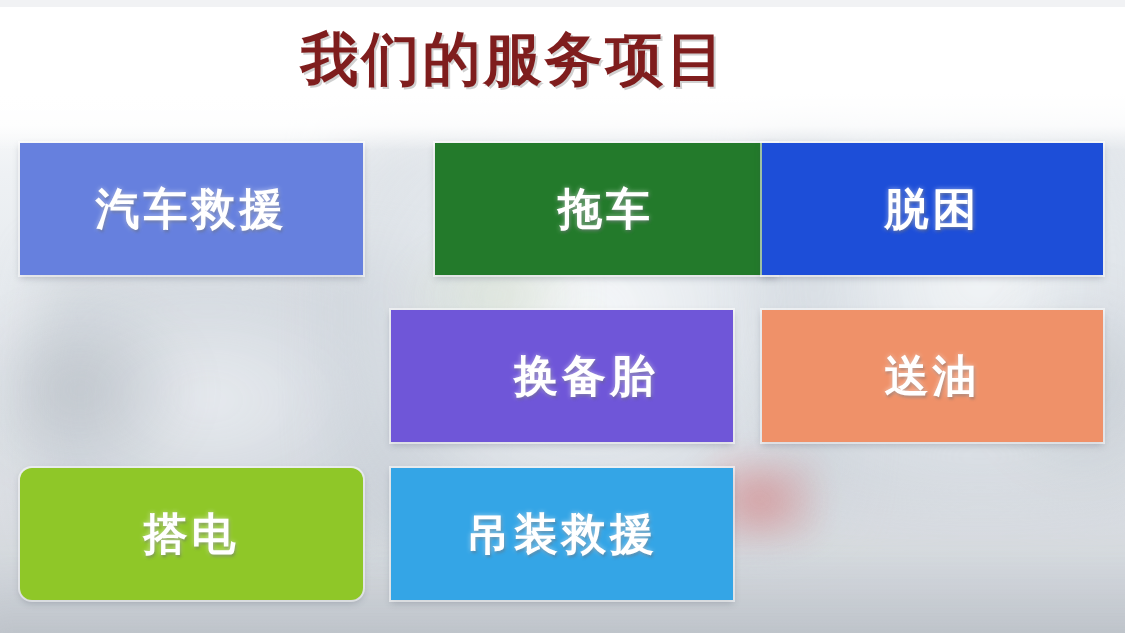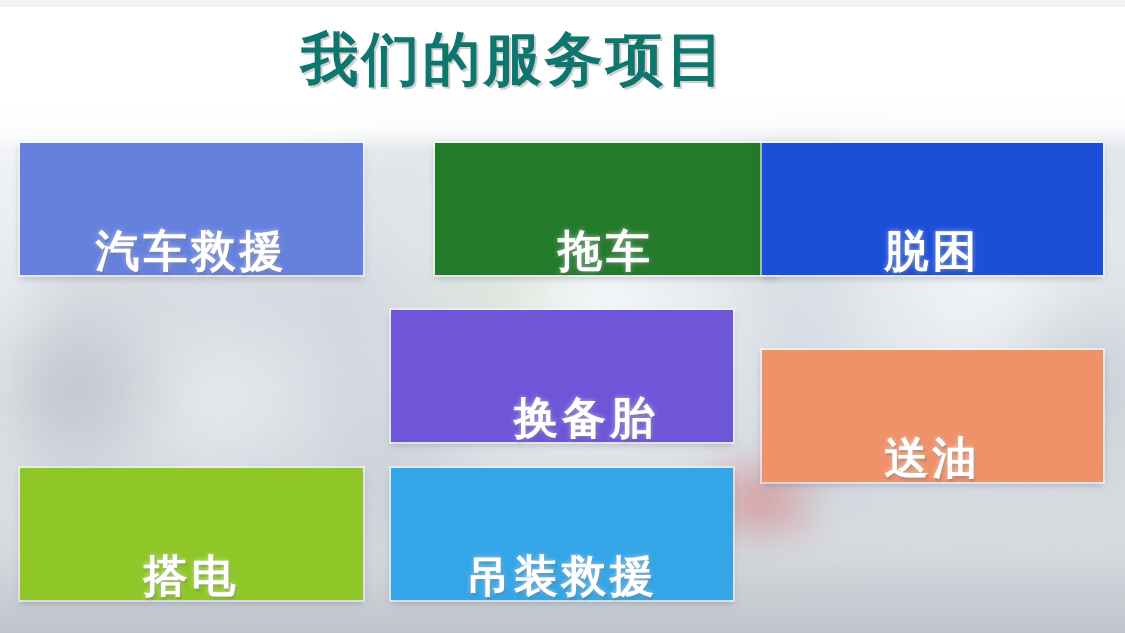--- a/index.html
+++ b/index.html
@@ -136,38 +136,38 @@
   
   .title {
     position: absolute;
     left: 0;
     top: 23px;
     width: 1028px;
     text-align: center;
     font-size: 58px;
     line-height: 72px;
     font-weight: bold;
-    color: #0f766e;
+    color: #7f1d1d;
     letter-spacing: 3px;
     text-shadow: 2px 2px 0 rgba(120,120,120,0.35);
     white-space: nowrap;
   }
 
   
   .grid {
     position: absolute;
     left: 0;
     top: 0;
     width: 1125px;
     height: 633px;
   }
   .tile {
     position: absolute;
     display: flex;
-    align-items: flex-end;
+    align-items: center;
     justify-content: center;
     box-sizing: border-box;
     box-shadow:
       0 0 0 2px rgba(255,255,255,0.55),
       0 3px 7px rgba(60,70,85,0.28);
   }
   .tile-label {
     color: #ffffff;
     font-weight: bold;
     font-size: 44px;
@@ -221,25 +221,25 @@
 
     <div class="tile c2 r0" style="background-color: #1d4ed8;">
       <span class="tile-label">脱困</span>
     </div>
 
 
     <div class="tile c1 r1" style="background-color: rgb(111, 86, 216); padding-left: 48px;">
       <span class="tile-label">换备胎</span>
     </div>
 
-    <div class="tile c2 r1" style="background-color: rgb(239, 145, 105); margin-top: 40px;">
+    <div class="tile c2 r1" style="background-color: rgb(239, 145, 105);">
       <span class="tile-label">送油</span>
     </div>
 
-    <div class="tile c0 r2" style="background-color: rgb(143, 199, 40);">
+    <div class="tile c0 r2" style="background-color: rgb(143, 199, 40); border-radius: 12px;">
       <span class="tile-label">搭电</span>
     </div>
 
     <div class="tile c1 r2" style="background-color: rgb(52, 165, 230);">
       <span class="tile-label">吊装救援</span>
     </div>
 
 
   </div>
 </div>

